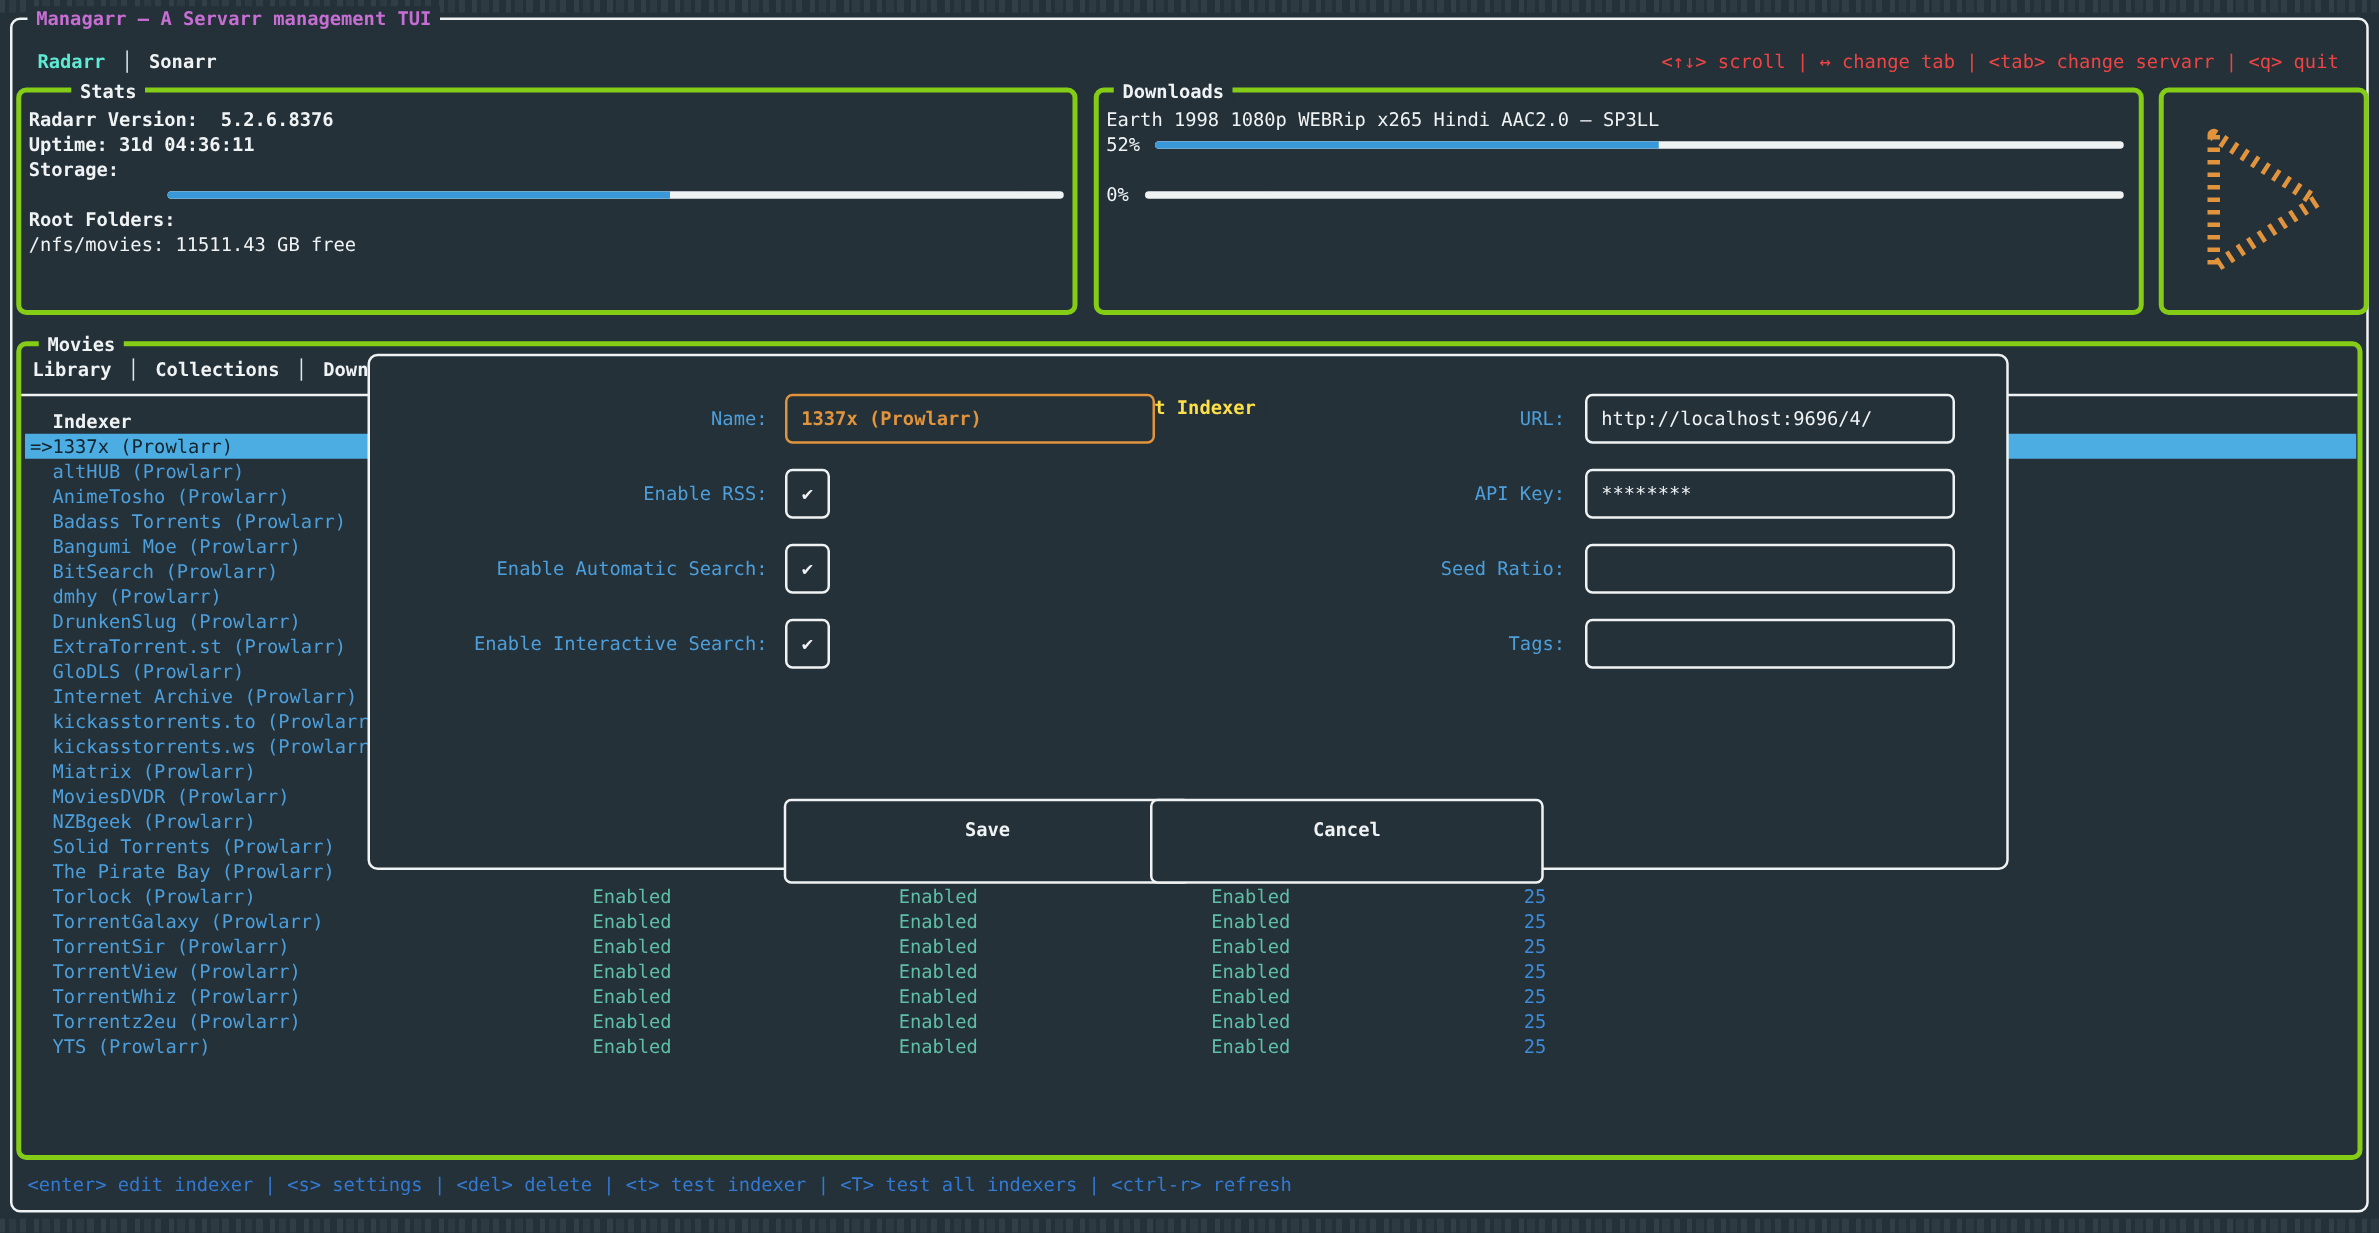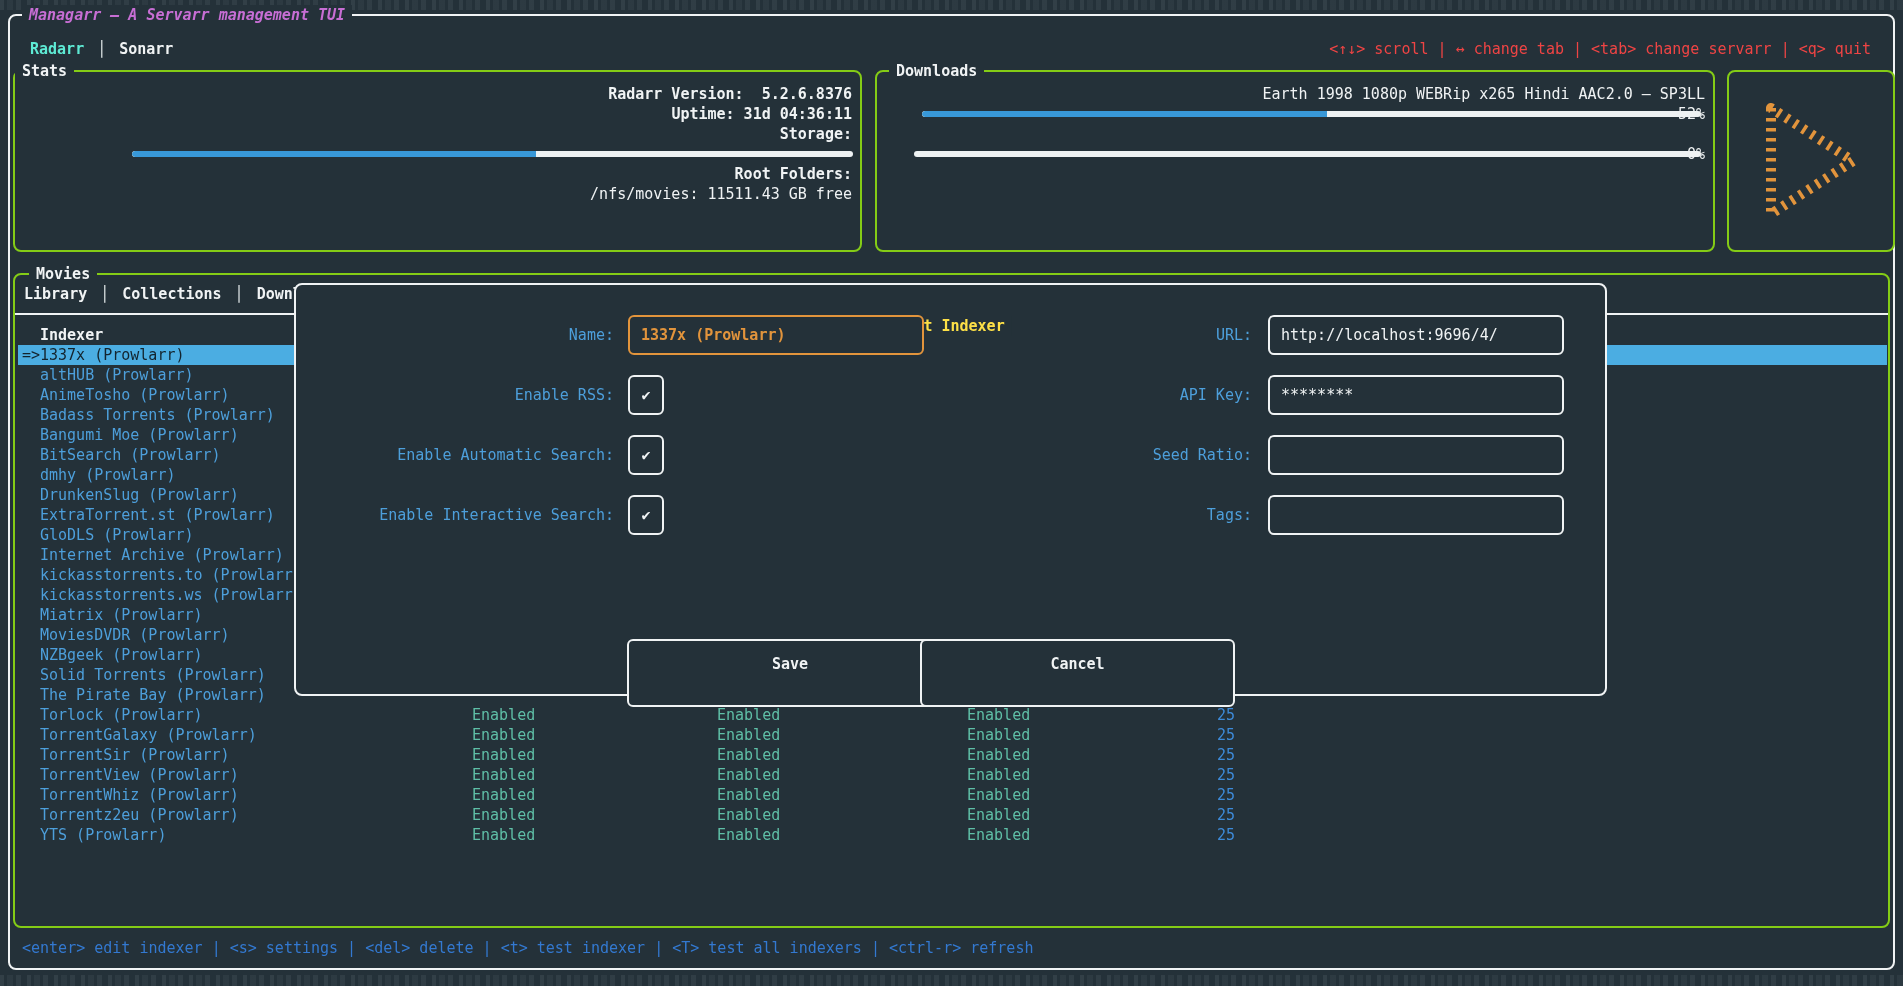--- a/index.html
+++ b/index.html
@@ -25,36 +25,36 @@
 
   
   .app-frame {
     left:8px; top:14px; width:1887px; height:956px;
     border:2px solid #f0f3f4; border-radius:8px;
   }
   .legend {
     position:absolute; top:-11px; background:#243139; padding:0 7px;
     font-weight:bold; line-height:20px; white-space:pre;
   }
-  .app-title { left:12px; color:#c76ed4; font-style:italic; }
+  .app-title { left:12px; color:#c76ed4; }
 
   .servarr-tabs { left:20px; top:23px; display:flex; gap:13px; line-height:20px; }
   .tab-active { color:#5eead4; font-weight:bold; }
   .tab-idle { color:#f0f3f4; font-weight:bold; }
   .vsep { color:#dfe5e7; font-weight:normal; }
   .top-keys { right:22px; top:23px; color:#ef4444; line-height:20px; white-space:pre; }
 
   
-  .panel { position:absolute; border:2px solid #84cc16; border-radius:8px; background:#243139; }
+  .panel { position:absolute; border:4px solid #84cc16; border-radius:8px; background:#243139;padding-left:40px; }
   .panel-stats    { left:13px;  top:70px; width:849px; height:182px; }
   .panel-downloads{ left:875px; top:70px; width:840px; height:182px; }
   .panel-logo     { left:1727px;top:70px; width:168px; height:182px; }
   .panel-movies   { left:13px;  top:273px;width:1877px;height:655px; }
 
-  .pline { position:absolute; left:6px; right:8px; line-height:20px; white-space:pre;text-align:right; }
+  .pline { position:absolute; left:6px; right:8px; line-height:20px; white-space:pre; }
 
   
   .gauge { position:absolute; height:6px; border-radius:3px; background:#eef2f3; overflow:hidden; }
   .gauge .fill { height:100%; background:#3898d8; border-radius:3px 0 0 3px; }
 
   
   .movies-tabs { position:absolute; left:9px; top:9px; display:flex; gap:13px; line-height:20px; font-weight:bold; }
   .tabs-hline { position:absolute; left:0; right:0; top:38px; height:2px; background:#f0f3f4; }
   .tbl-header { position:absolute; left:25px; top:50px; line-height:20px; font-weight:bold; white-space:pre; }
   .trow { position:absolute; left:3px; right:1px; height:20px; line-height:20px; color:#4d9fdb; }

